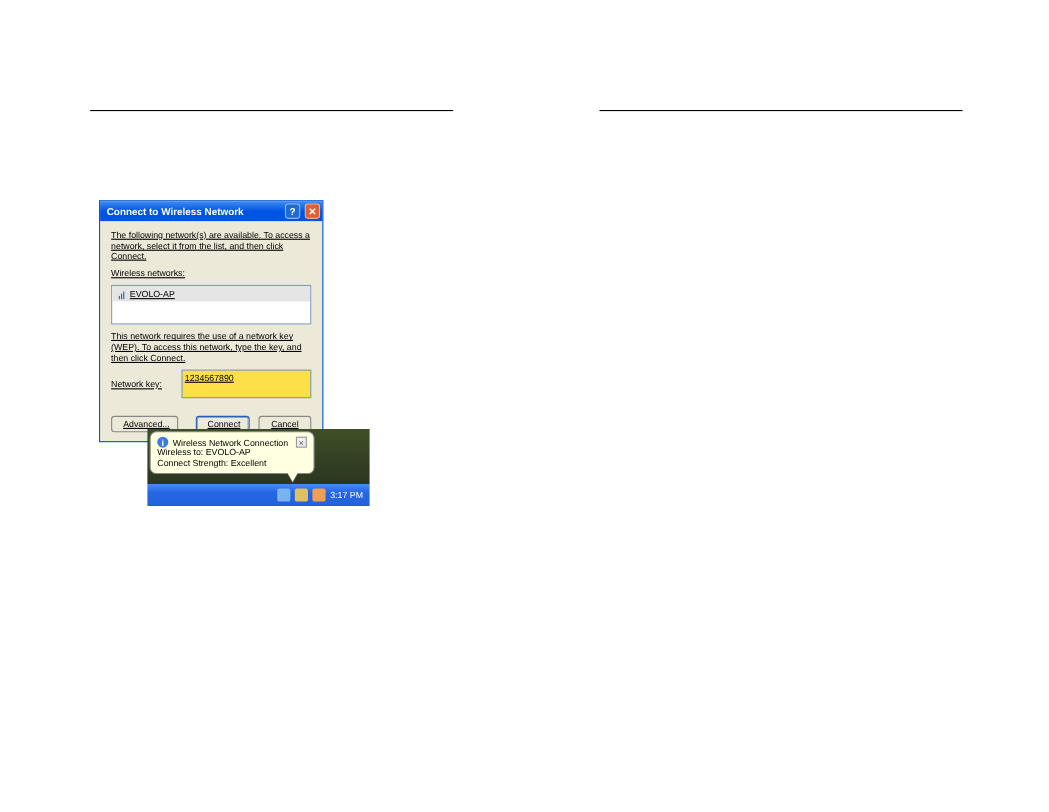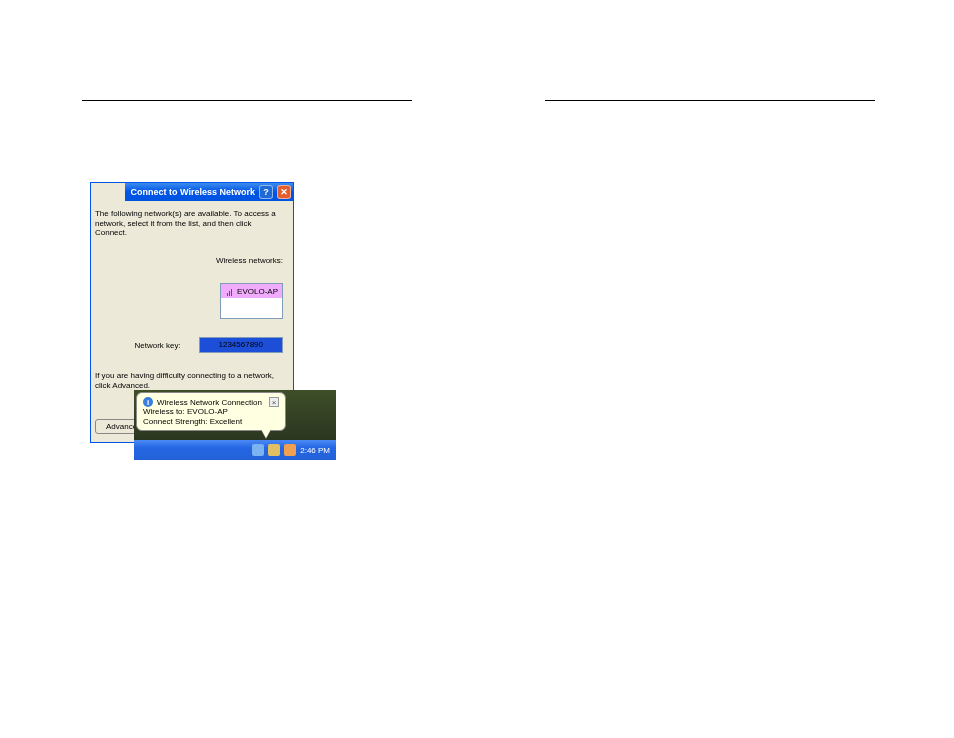--- a/index.html
+++ b/index.html
@@ -1,15 +1,15 @@
 <!DOCTYPE html>
 <html><head>
 <meta charset="utf-8">
 <style>
-  * { box-sizing: border-box; align-items: flex-end; }
+  * { box-sizing: border-box; }
   body {
     margin: 0;
     padding: 0;
     width: 954px;
     height: 738px;
     background: #ffffff;
     font-family: "Tahoma", "Verdana", sans-serif;
     font-size: 8px;
     color: #000;
     position: relative;
@@ -71,36 +71,37 @@
     color: #fff;
     border: 1px solid rgba(255,255,255,0.5);
   }
   .tb-help { background: #1e6bd7; }
   .tb-close { background: #e35e2f; }
 
   .dialog-body {
     padding: 8px 10px;
     display: flex;
     flex-direction: column;
-    gap: 18px;
+    gap: 6px;
+    text-decoration: underline;
   }
   .txt { font-size: 8px; line-height: 1.2; color: #000; }
   .listbox {
     border: 1px solid #7f9db9;
     background: #fff;
     height: 36px;
     padding: 0;
     overflow: hidden;
   }
   .list-item {
     display: flex;
     align-items: center;
     gap: 4px;
     padding: 2px 4px;
-    background: #f0abfc;
+    background: #e5e5e5;
     font-size: 8px;
   }
   .wifi-i {
     width: 8px;
     height: 10px;
     display: inline-flex;
     align-items: flex-end;
     justify-content: center;
     gap: 1px;
   }
@@ -111,24 +112,24 @@
   }
   .wifi-i span:nth-child(1){height:3px;}
   .wifi-i span:nth-child(2){height:5px;}
   .wifi-i span:nth-child(3){height:7px;}
 
   .form-row { display: flex; align-items: center; gap: 6px; }
   .form-row label { width: 58px; font-size: 8px; }
   .text-input {
     flex: 1;
     border: 1px solid #7f9db9;
-    background: #1d4ed8;
-    height: 16px;
-    font-size: 8px;
-    padding: 0 19px;
+    background: #fde047;
+    height: 26px;
+    font-size: 8px;
+    padding: 0 2px;
     line-height: 14px;
   }
 
   .btn-row {
     display: flex;
     align-items: center;
     margin-top: 10px;
     gap: 8px;
   }
   .btn-row .spacer { flex: 1; }
@@ -247,25 +248,25 @@
     <div class="listbox">
       <div class="list-item">
         <span class="wifi-i">
             <span></span>
             <span></span>
             <span></span>
           </span>
         <span>EVOLO-AP</span>
       </div>
     </div>
+    <div class="txt">This network requires the use of a network key (WEP). To access this network, type the key, and then click Connect.</div>
     <div class="form-row">
       <label>Network key:</label>
       <div class="text-input">1234567890</div>
     </div>
-    <div class="txt">If you are having difficulty connecting to a network, click Advanced.</div>
     <div class="btn-row">
       <div class="xp-btn">Advanced...</div>
       <div class="spacer"></div>
       <div class="xp-btn default">Connect</div>
       <div class="xp-btn">Cancel</div>
     </div>
   </div>
 </div>
 
 <div class="balloon-area">
@@ -277,15 +278,15 @@
       <span class="balloon-close">×</span>
     </div>
     <div class="txt">Wireless to: EVOLO-AP</div>
     <div class="txt">Connect Strength: Excellent</div>
     <div class="balloon-tail"></div>
   </div>
   <div class="taskbar">
     <span class="tray-icon" style="background:#7bb3f0;"></span>
     <span class="tray-icon" style="background:#e0c060;"></span>
     <span class="tray-icon" style="background:#f0a050;"></span>
-    <span>2:46 PM</span>
+    <span>3:17 PM</span>
   </div>
 </div>
 
 </body></html>

